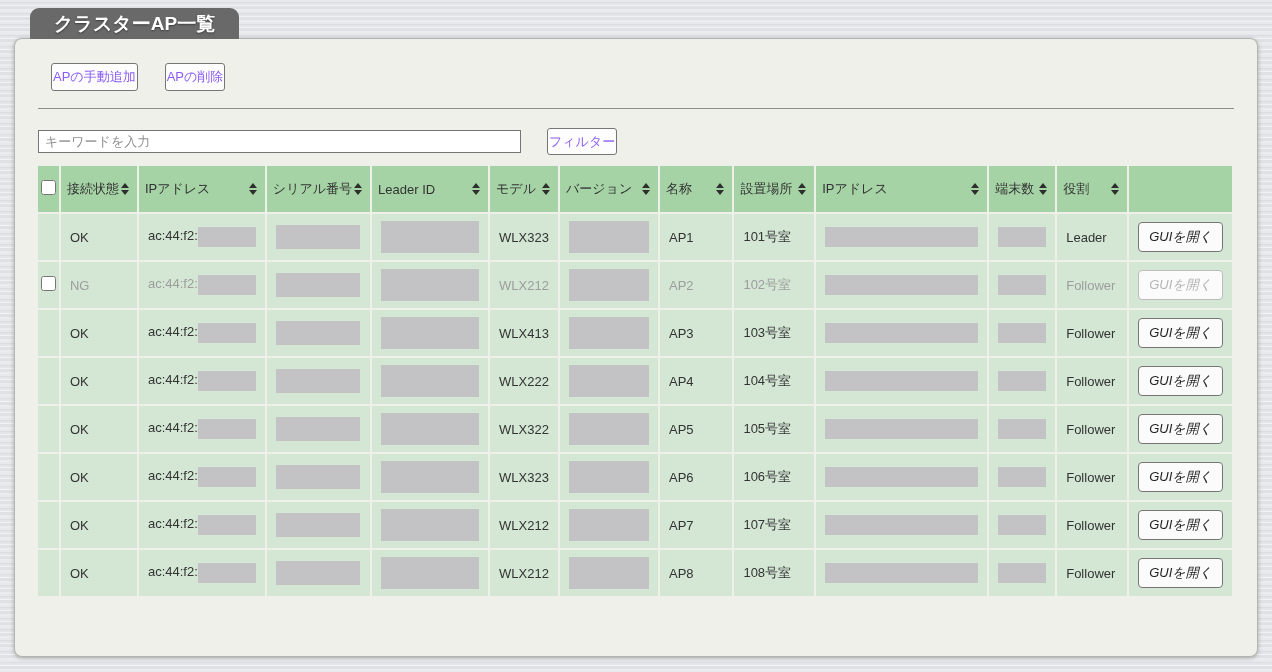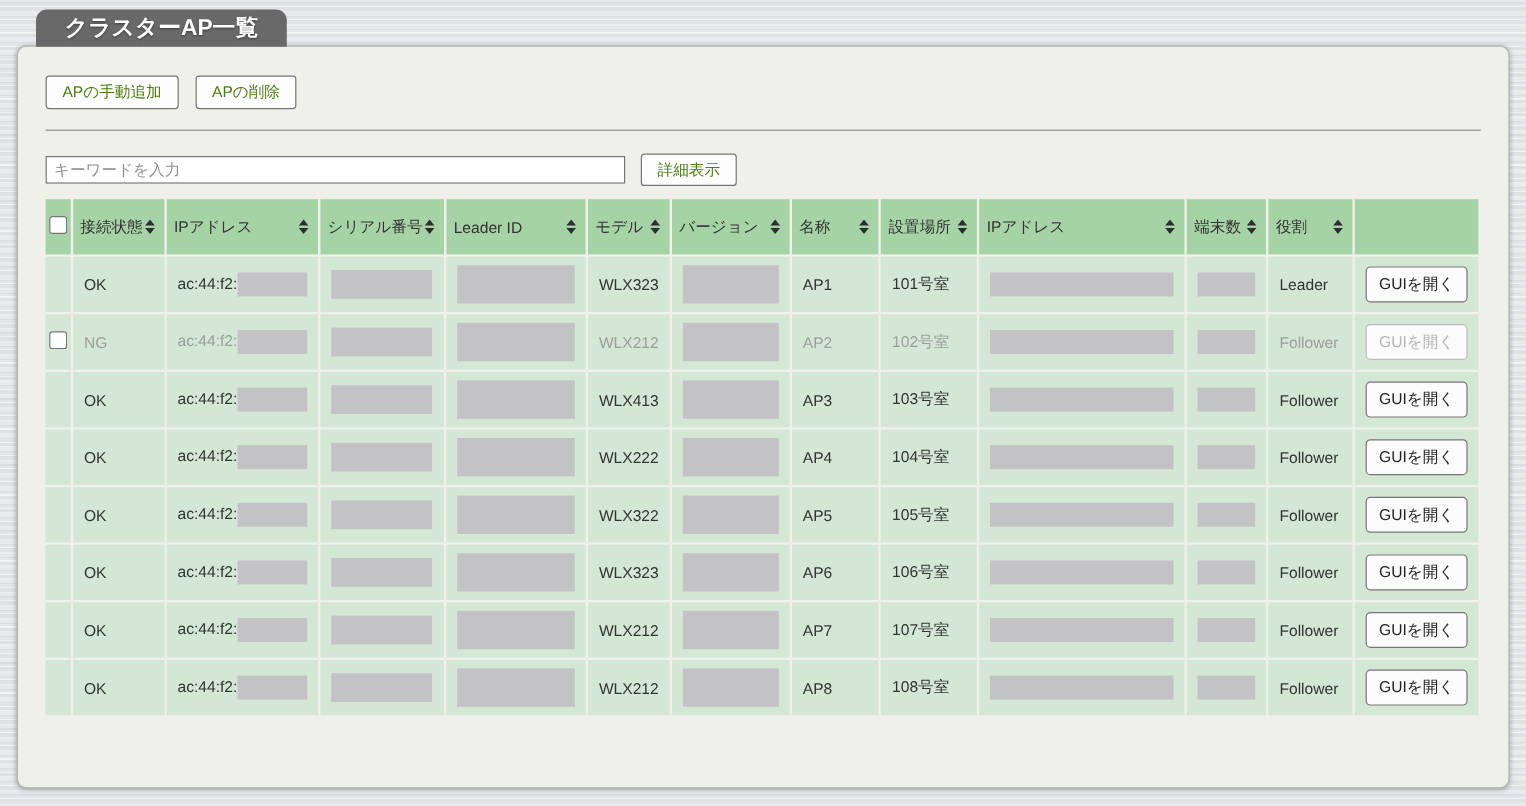--- a/index.html
+++ b/index.html
@@ -29,22 +29,22 @@
   .panel {
     position:absolute; left:14px; top:38px; width:1244px; height:619px;
     background:#eff0e9; border:1px solid #b2b5b2; border-radius:8px;
     box-shadow:0 1px 4px rgba(0,0,0,.28);
     padding:24px 23px 0 23px; z-index:1;
   }
 
   
   .btn {
     display:inline-block; background:#fdfdfd; border:1px solid #767676;
-    border-radius:3px; font-size:13px; color:#4d7c0f; padding:5px 13px;
-    font-family:inherit; cursor:pointer; line-height:1.2;
+    border-radius:3px; font-size:13px; color:#8b5cf6; padding:5px 1px;
+    font-family:inherit; cursor:pointer; line-height:1.2;margin-left:13px;
   }
 
   .toolbar { display:flex; gap:14px; }
 
   .divider { border:none; border-top:1px solid #8f908c; margin:17px 0 0 0; }
 
   .filter-row { margin-top:19px; display:flex; align-items:center; gap:13px; }
   .keyword-input {
     width:483px; height:23px; border:1px solid #767676; background:#fff;
     font-size:13px; padding:2px 6px; font-family:inherit; color:#0c4a6e;
@@ -93,42 +93,42 @@
   .redact { display:inline-block; background:#c3c3c5; vertical-align:middle; }
   .redact-mac     { width:58px;  height:20px; }
   .redact-serial  { width:84px;  height:24px; }
   .redact-device  { width:98px;  height:32px; }
   .redact-version { width:80px;  height:32px; }
   .redact-ip      { width:153px; height:20px; }
   .redact-count   { width:48px;  height:20px; }
 
   .gui-btn {
     background:#fbfbfb; border:1px solid #767676; border-radius:4px;
-    font-size:13px; color:#222; padding:5px 10px; font-family:inherit; cursor:pointer;
+    font-size:13px; color:#222; padding:5px 10px; font-family:inherit; cursor:pointer;font-style:italic;
   }
   tr.disabled-row td { color:#9d9d9d; }
   tr.disabled-row .gui-btn { color:#b4b4b4; border-color:#bcbcbc; cursor:default; }
 </style>
 </head>
 <body>
 
 <div class="page-tab">クラスターAP一覧</div>
 
 <div class="panel">
 
   <div class="toolbar">
     <button class="btn">APの手動追加</button>
     <button class="btn">APの削除</button>
   </div>
 
   <hr class="divider">
 
   <div class="filter-row">
     <input type="text" class="keyword-input" placeholder="キーワードを入力" style="">
-    <button class="btn">詳細表示</button>
+    <button class="btn">フィルター</button>
   </div>
 
 
   <table id="ap-table">
       <colgroup>
         <col style="width: 29px;">
         <col style="width: 73px;">
         <col style="width: 126px;">
         <col style="width: 101px;">
         <col style="width: 110px;">

